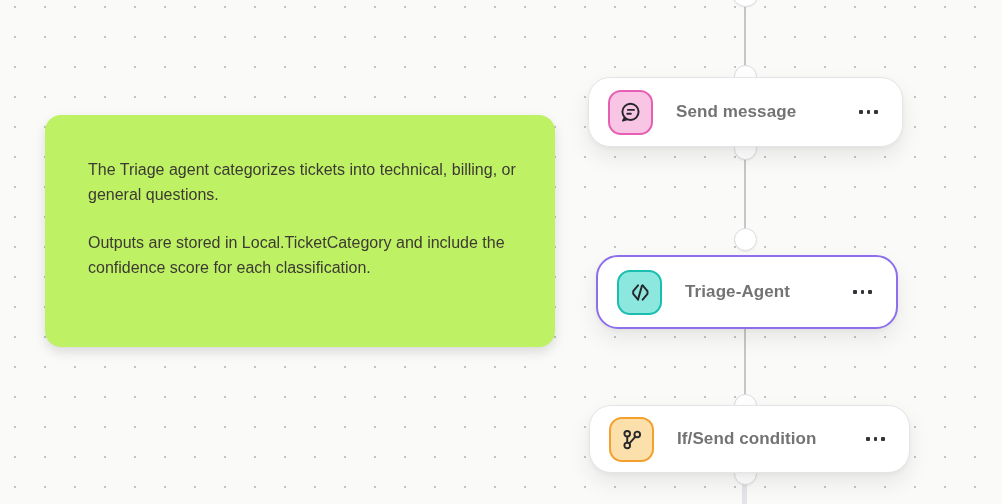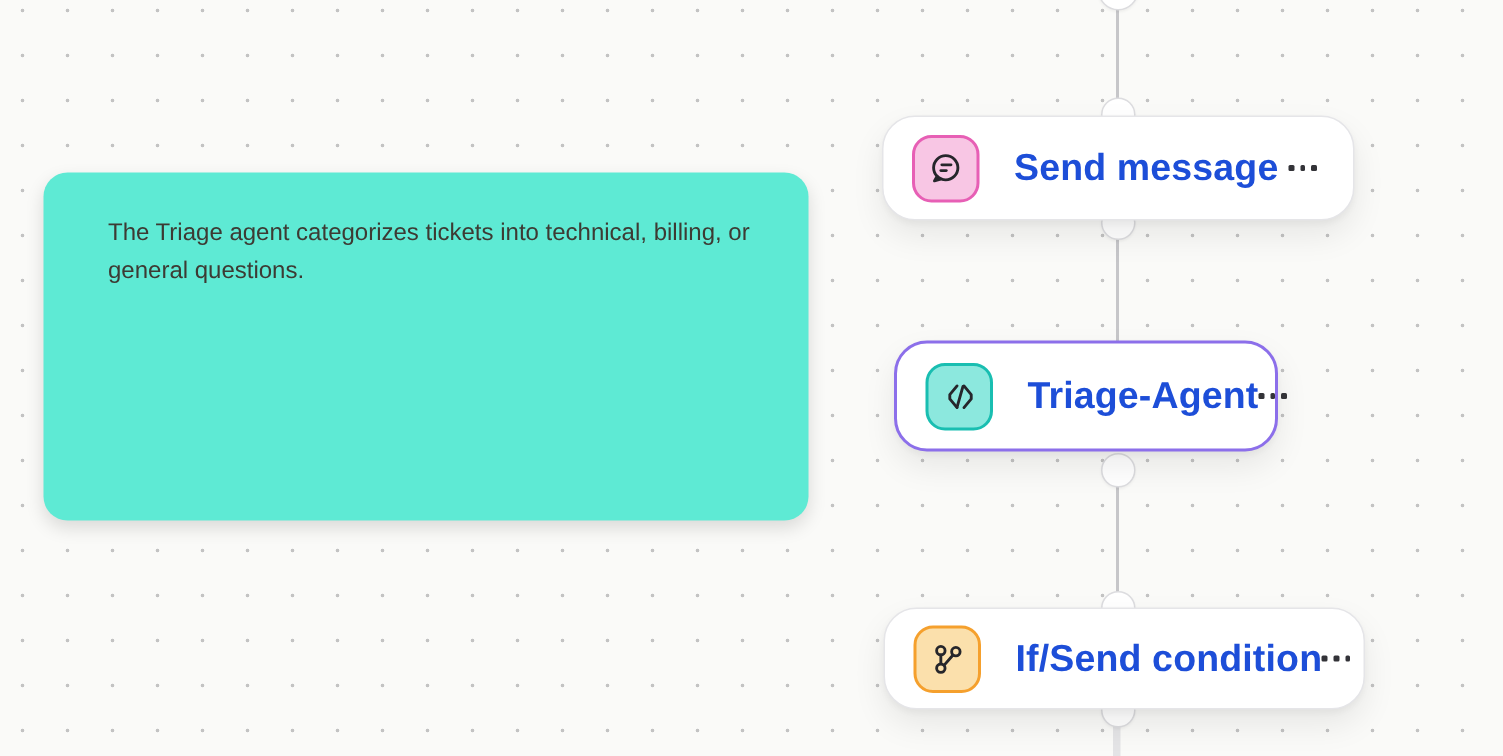--- a/index.html
+++ b/index.html
@@ -19,52 +19,52 @@
   
   .port{
     position:absolute;width:23px;height:23px;box-sizing:border-box;
     background:#fff;border:1.5px solid #dcdcdf;border-radius:50%;
     box-shadow:0 1px 2px rgba(0,0,0,.05);
   }
   .port-large{width:27px;height:27px;}
 
   
   .note{
-    position:absolute;left:29px;top:115px;width:510px;height:232px;
-    box-sizing:border-box;background:#5eead4;border-radius:16px;
+    position:absolute;left:45px;top:115px;width:510px;height:232px;
+    box-sizing:border-box;background:#bef264;border-radius:16px;
     box-shadow:0 5px 12px rgba(0,0,0,.13);
-    padding:29px 42px 0 43px;
+    padding:43px 42px 0 43px;
   }
   .note p{
     margin:0;width:428px;font-size:16px;line-height:24.5px;color:#3d3a33;
   }
   .note p + p{margin-top:24px;}
 
   
   .node{
     position:absolute;box-sizing:border-box;background:#fff;
     border:1px solid #e5e5e8;border-radius:22px;
     box-shadow:0 2px 4px rgba(0,0,0,.04), 0 10px 22px rgba(0,0,0,.08);
     display:flex;align-items:center;padding:0 24px 0 19px;
   }
   #node-send{left:588px;top:77px;width:315px;height:70px;}
-  #node-triage{left:596px;top:227px;width:256px;height:74px;border:2px solid #8C6FEA;}
+  #node-triage{left:596px;top:255px;width:302px;height:74px;border:2px solid #8C6FEA;}
   #node-ifelse{left:589px;top:405px;width:321px;height:68px;}
 
   .icon-box{
     width:45px;height:45px;box-sizing:border-box;border-radius:13px;
     border:2px solid;display:flex;align-items:center;justify-content:center;flex-shrink:0;
   }
   .icon-pink{background:#F8C6E4;border-color:#E75FB5;}
   .icon-teal{background:#8CE8DE;border-color:#19BEB1;}
   .icon-amber{background:#FBE0AC;border-color:#F5A02D;}
   .icon-box svg{display:block;}
 
   .node-label{
-    margin-left:23px;font-size:25px;font-weight:700;color:#1d4ed8;
+    margin-left:23px;font-size:17px;font-weight:700;color:#737373;
     letter-spacing:.1px;white-space:nowrap;text-align:center;
   }
   .menu-dots{margin-left:auto;display:flex;gap:4px;align-items:center;cursor:pointer;padding:4px 0;}
   .menu-dots .dot{width:3.6px;height:3.6px;background:#333338;border-radius:1px;}
 </style>
 </head>
 <body>
 
 <div class="edge" style="top:0;height:77px"></div>
 <div class="edge" style="top:147px;height:93px"></div>
@@ -74,20 +74,21 @@
 <div class="port port-large" style="left:732px;top:-20px"></div>
 <div class="port" style="left:733.5px;top:64.5px"></div>
 <div class="port" style="left:733.5px;top:136.5px"></div>
 <div class="port" style="left:733.5px;top:227.5px"></div>
 <div class="port" style="left:733.5px;top:301.5px"></div>
 <div class="port" style="left:733.5px;top:393.5px"></div>
 <div class="port" style="left:733.5px;top:461.5px"></div>
 
 <div class="note">
   <p>The Triage agent categorizes tickets into technical, billing, or general questions.</p>
+  <p>Outputs are stored in Local.TicketCategory and include the confidence score for each classification.</p>
 </div>
 
 <div class="node" id="node-send">
   <div class="icon-box icon-pink">
     <svg width="27" height="27" viewBox="0 0 24 24" fill="none" stroke="#26262b" stroke-width="1.7" stroke-linecap="round" stroke-linejoin="round">
       <circle cx="12" cy="11.4" r="7.2"></circle>
       <path d="M6.9 16.4 L5.3 19.2 L8.9 18.1"></path>
       <line x1="9.7" y1="9.7" x2="15.1" y2="9.7"></line>
       <line x1="9.1" y1="13.1" x2="12.3" y2="13.1"></line>
     </svg>

